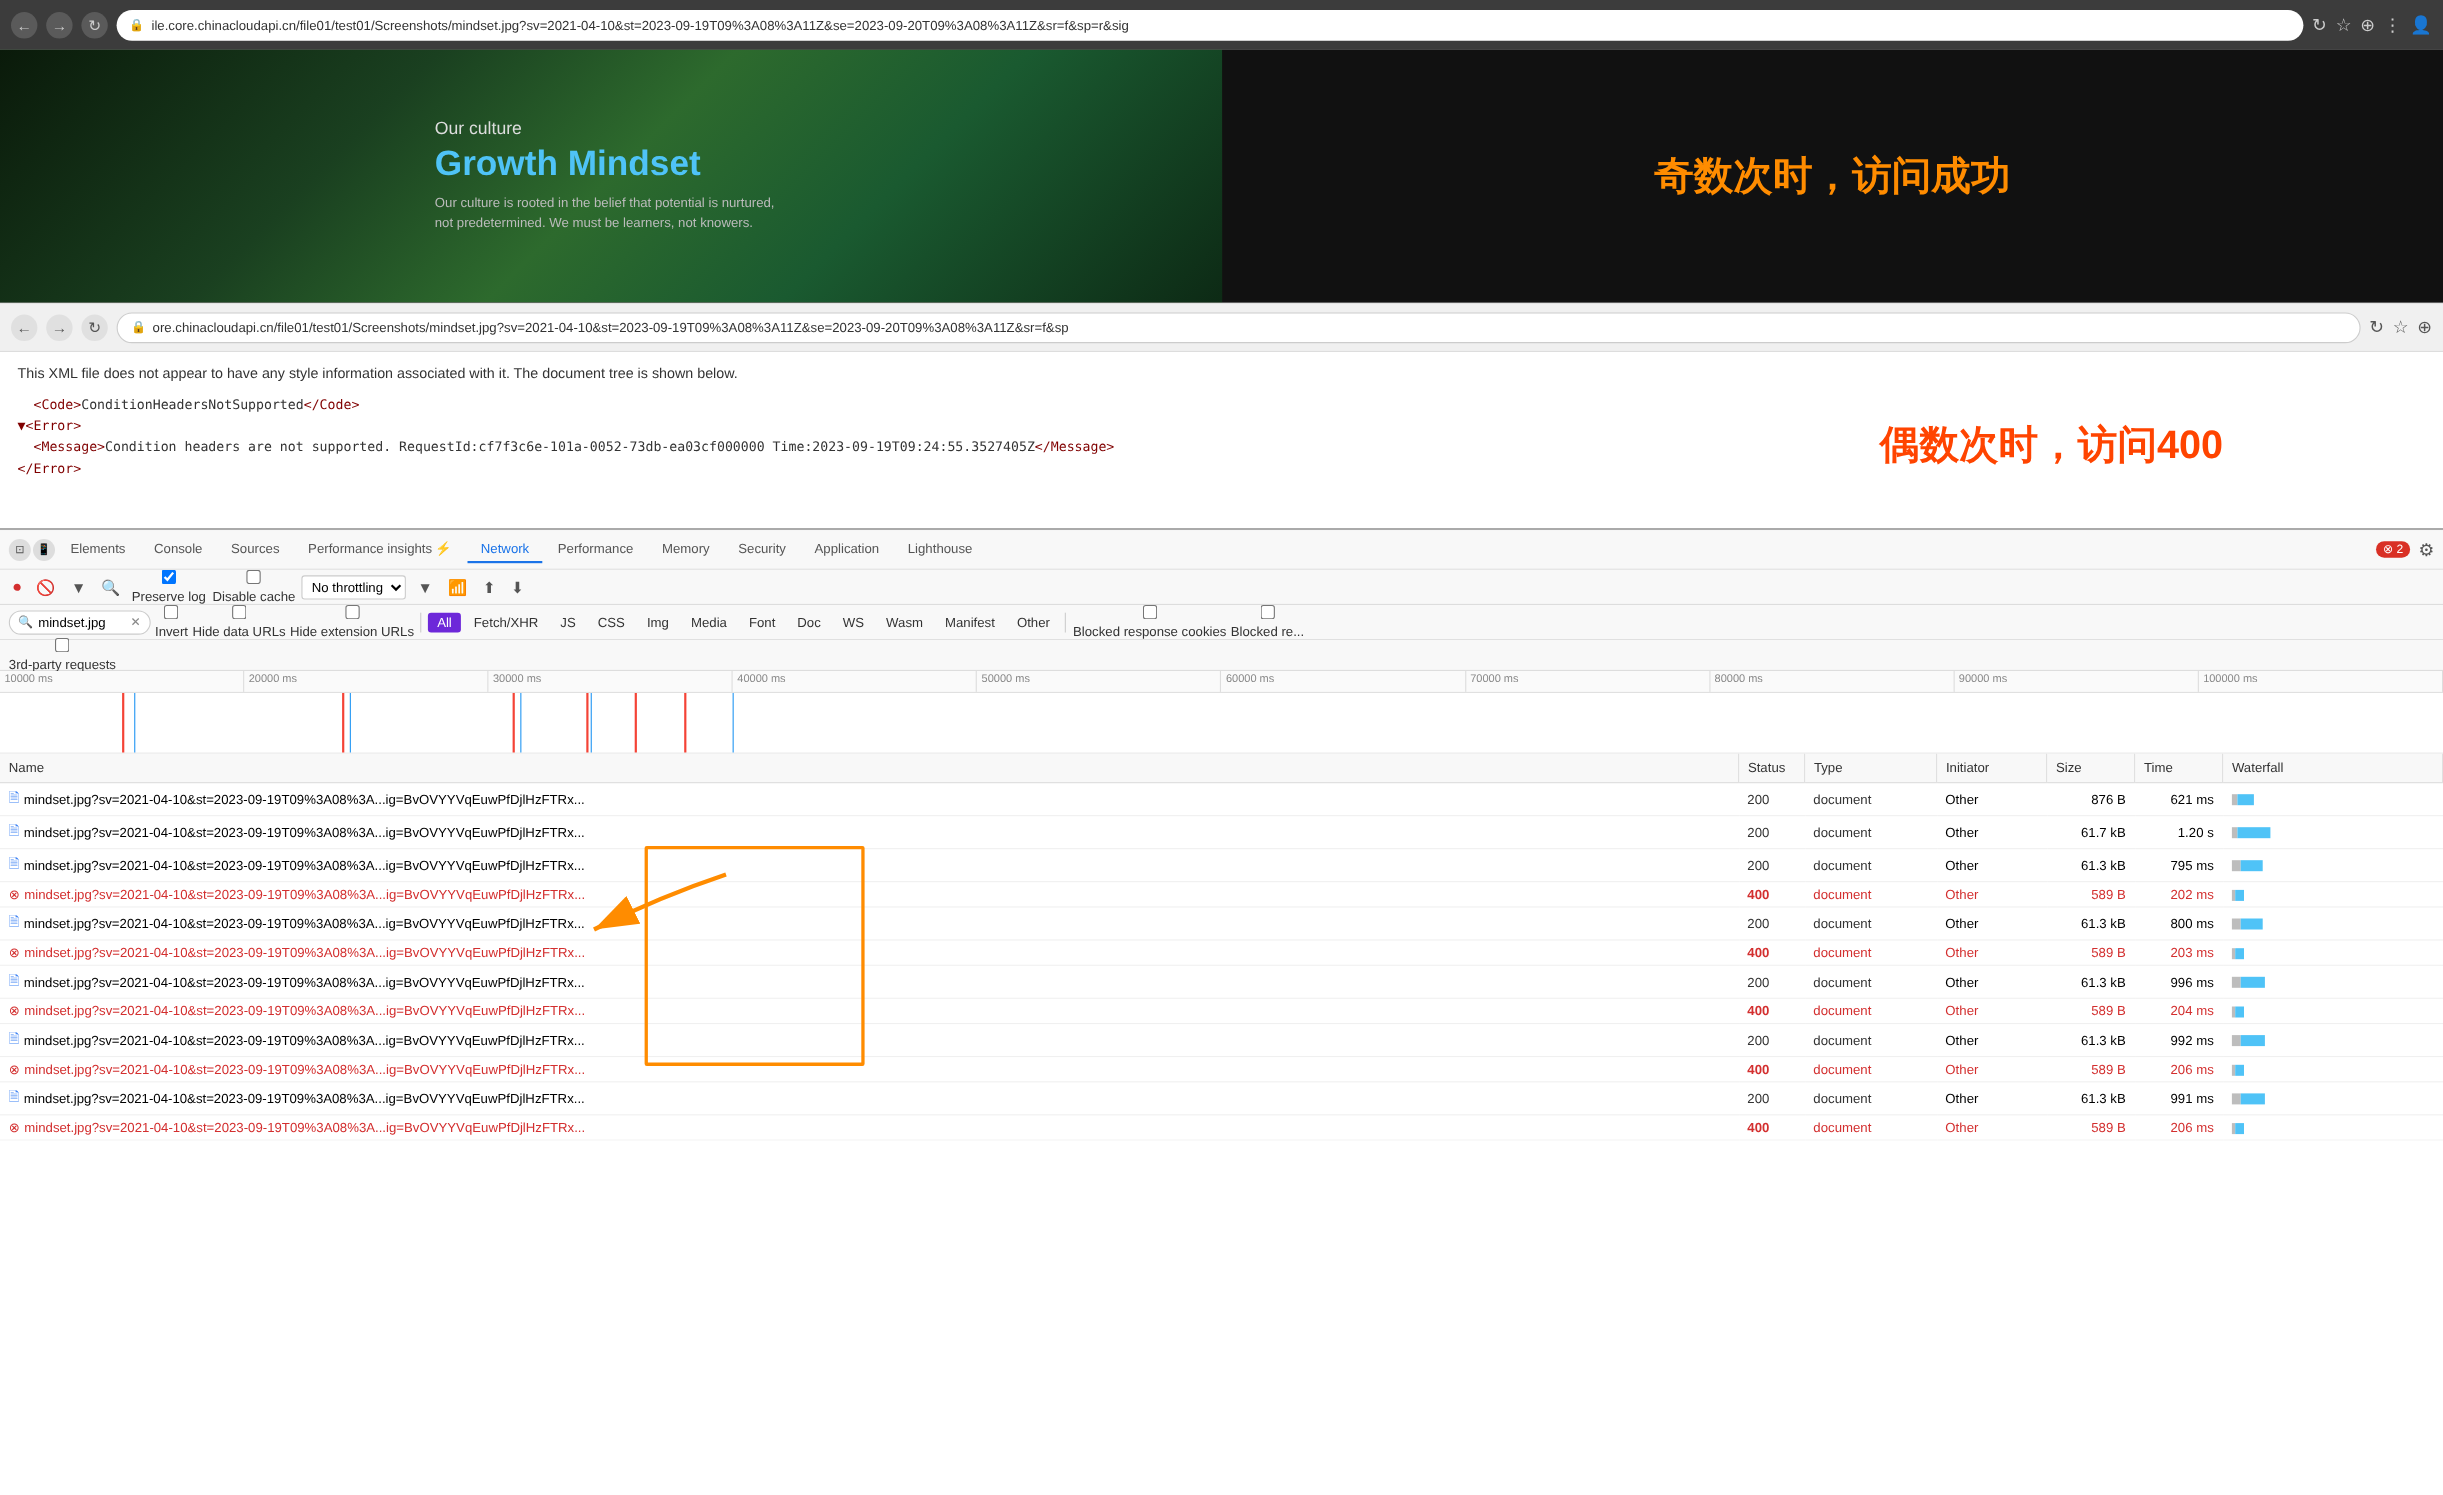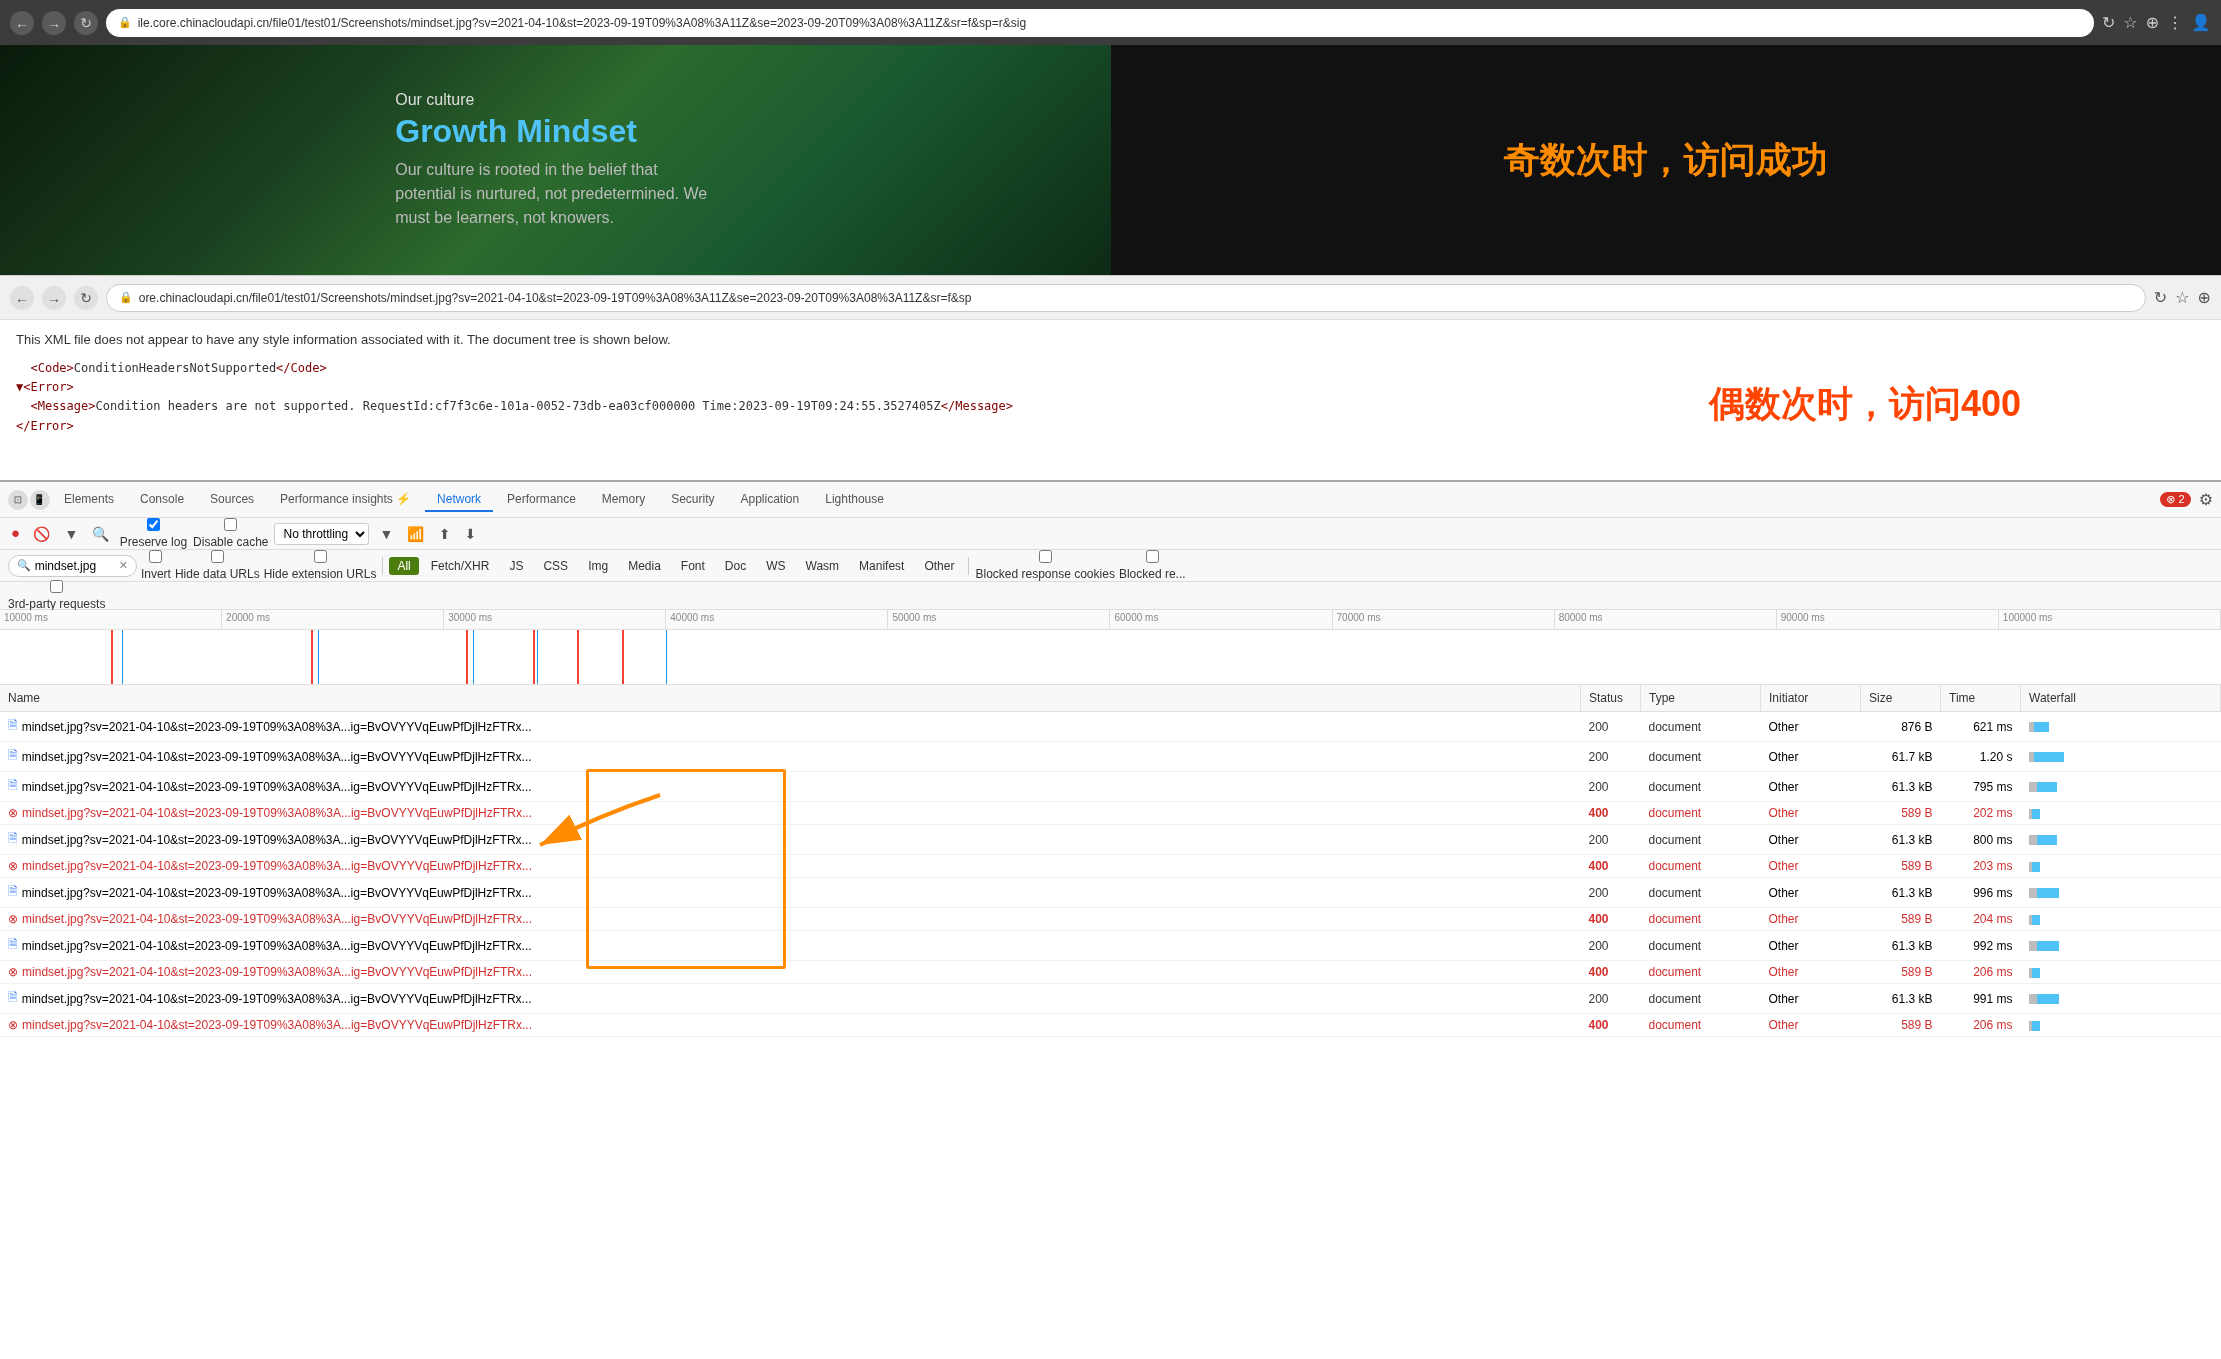--- a/index.html
+++ b/index.html
@@ -79,21 +79,21 @@
       color: #ddd;
       margin-bottom: 4px;
     }
     .banner-title {
       font-size: 32px;
       color: #4fc3f7;
       font-weight: bold;
       margin-bottom: 8px;
     }
     .banner-desc {
-      font-size: 16px;
+      font-size: 12px;
       color: #bbb;
       line-height: 1.5;
     }
     .banner-right {
       flex: 1;
       background: #111;
       display: flex;
       align-items: center;
       justify-content: center;
     }
@@ -266,21 +266,21 @@
       background: none;
       border: none;
       cursor: pointer;
       font-size: 12px;
       color: #333;
       padding: 2px 8px;
       border-radius: 3px;
       white-space: nowrap;
     }
     .type-filter-btn.active {
-      background: #4d7c0f;
+      background: #6d28d9;
       color: #fff;
       border-radius: 3px;
     }
 
     
     .checkbox-row {
       background: #f8f8f8;
       border-bottom: 1px solid #ddd;
       display: flex;
       align-items: center;

